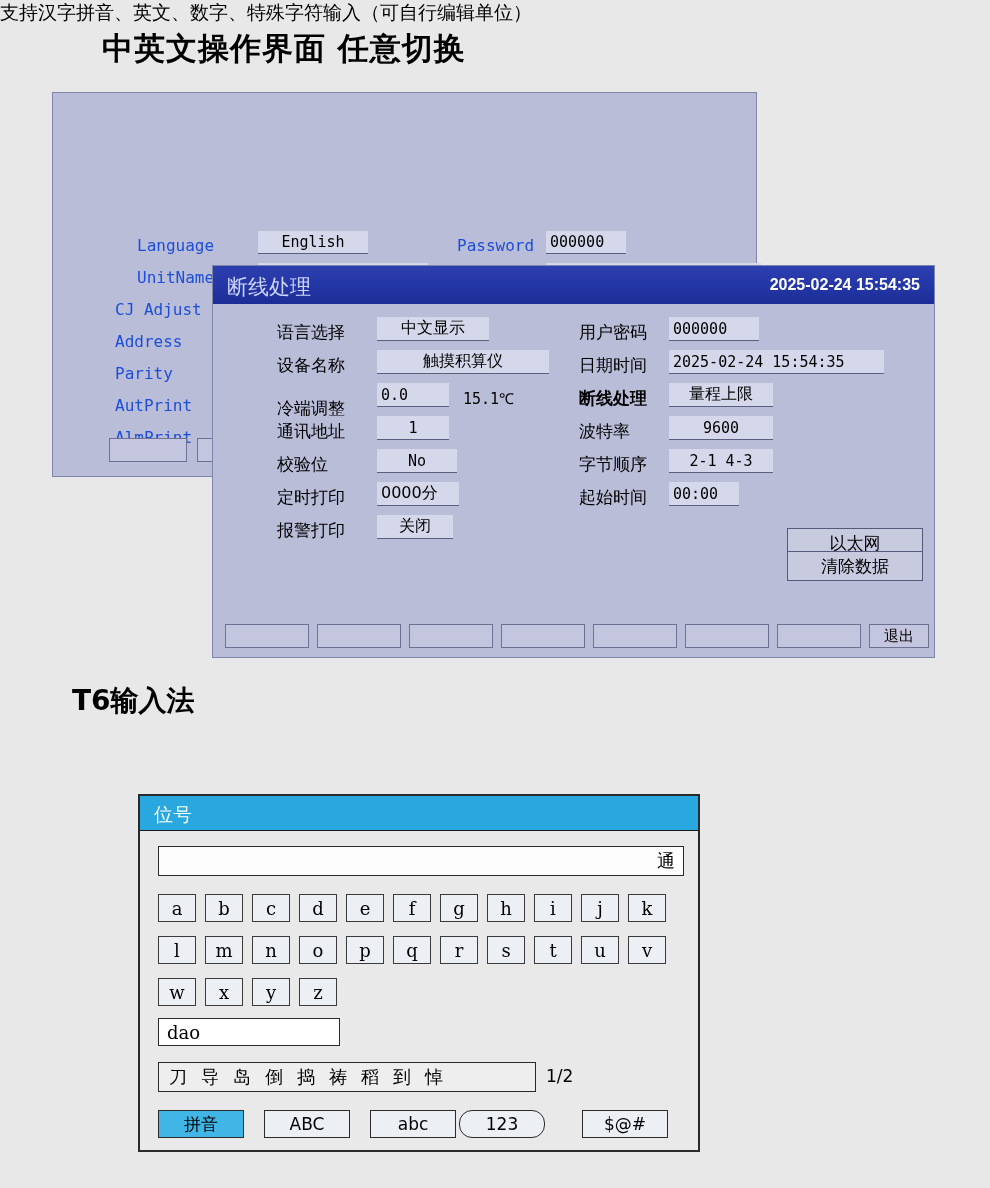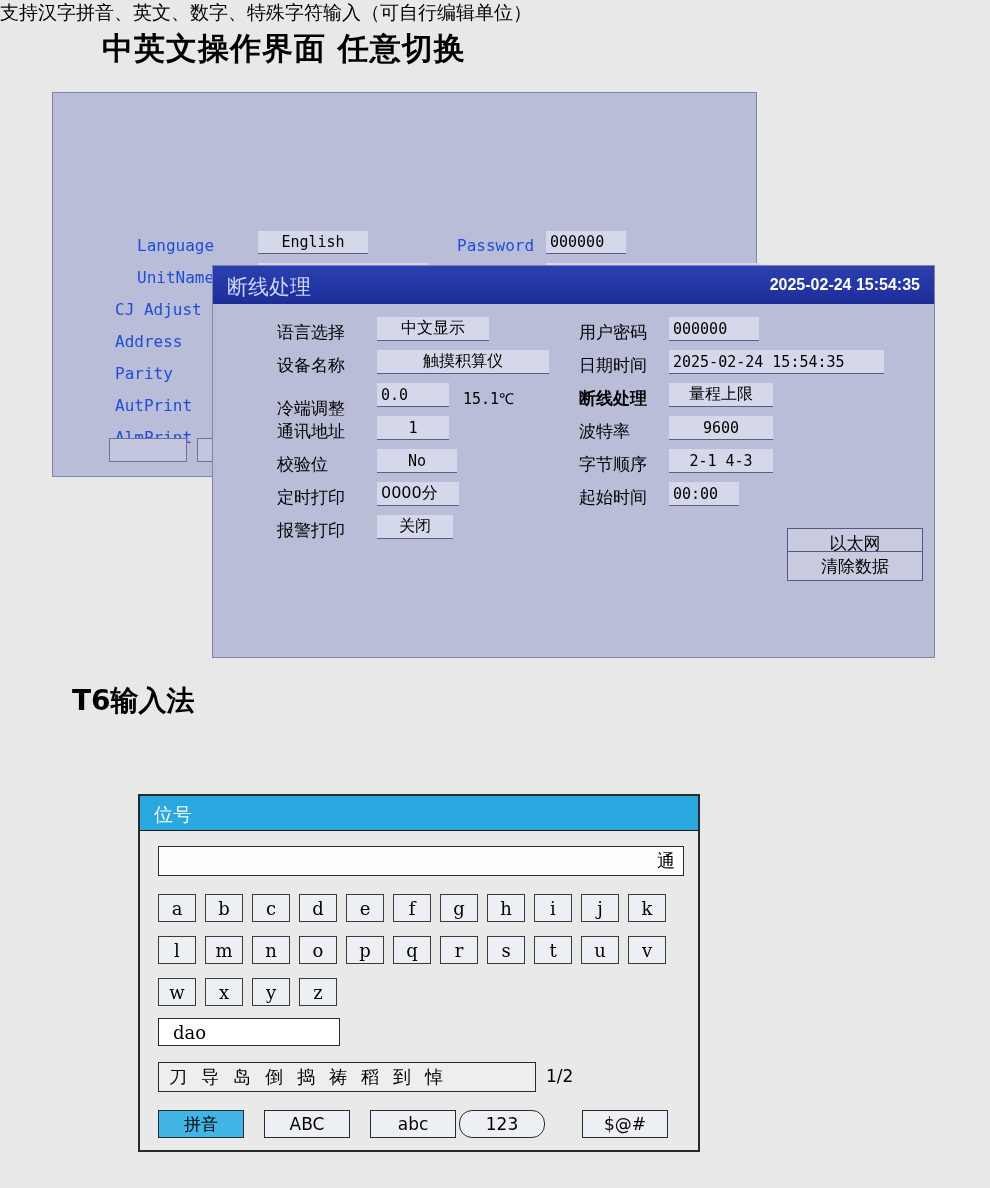--- a/index.html
+++ b/index.html
@@ -234,21 +234,21 @@
     position: absolute;
     left: 18px;
     top: 222px;
     width: 182px;
     height: 28px;
     background: #ffffff;
     border: 1px solid #2a2a2a;
     box-sizing: border-box;
     display: flex;
     align-items: center;
-    padding-left: 14px;
+    padding-left: 8px;
     font-family: "DejaVu Serif", serif;
     font-size: 18px;
     color: #000;
   }
   .cand-box {
     position: absolute;
     left: 18px;
     top: 266px;
     width: 378px;
     height: 30px;
@@ -362,20 +362,30 @@
   <div class="field" style="left:456px; top:51px; width:90px; height:24px;">000000</div>
   <div class="field" style="left:456px; top:84px; width:215px; height:24px;">2025-02-24  15:54:35</div>
   <div class="field center cn" style="left:456px; top:117px; width:104px; height:24px;">量程上限</div>
   <div class="field center" style="left:456px; top:150px; width:104px; height:24px;">9600</div>
   <div class="field center" style="left:456px; top:183px; width:104px; height:24px;">2-1  4-3</div>
   <div class="field" style="left:456px; top:216px; width:70px; height:24px;">00:00</div>
 
   <div class="bigbtn" style="left:574px; top:245px; width:136px; height:30px;margin-top:17px;">以太网</div>
   <div class="bigbtn" style="left:574px; top:285px; width:136px; height:30px;">清除数据</div>
 
+  <div class="btnbar">
+    <div class="softbtn" style="left:12px;  bottom:9px; width:84px;"></div>
+    <div class="softbtn" style="left:104px; bottom:9px; width:84px;"></div>
+    <div class="softbtn" style="left:196px; bottom:9px; width:84px;"></div>
+    <div class="softbtn" style="left:288px; bottom:9px; width:84px;"></div>
+    <div class="softbtn" style="left:380px; bottom:9px; width:84px;"></div>
+    <div class="softbtn" style="left:472px; bottom:9px; width:84px;"></div>
+    <div class="softbtn" style="left:564px; bottom:9px; width:84px;"></div>
+    <div class="softbtn" style="left:656px; bottom:9px; width:60px;">退出</div>
+  </div>
 </div>
 
 <div class="heading-cn" id="title-2">T6输入法</div>
 <div id="subtitle-2">支持汉字拼音、英文、数字、特殊字符输入（可自行编辑单位）</div>
 
 <div class="panel" id="panel-kb">
   <div class="titlebar">
     <div class="ttl">位号</div>
   </div>
 

